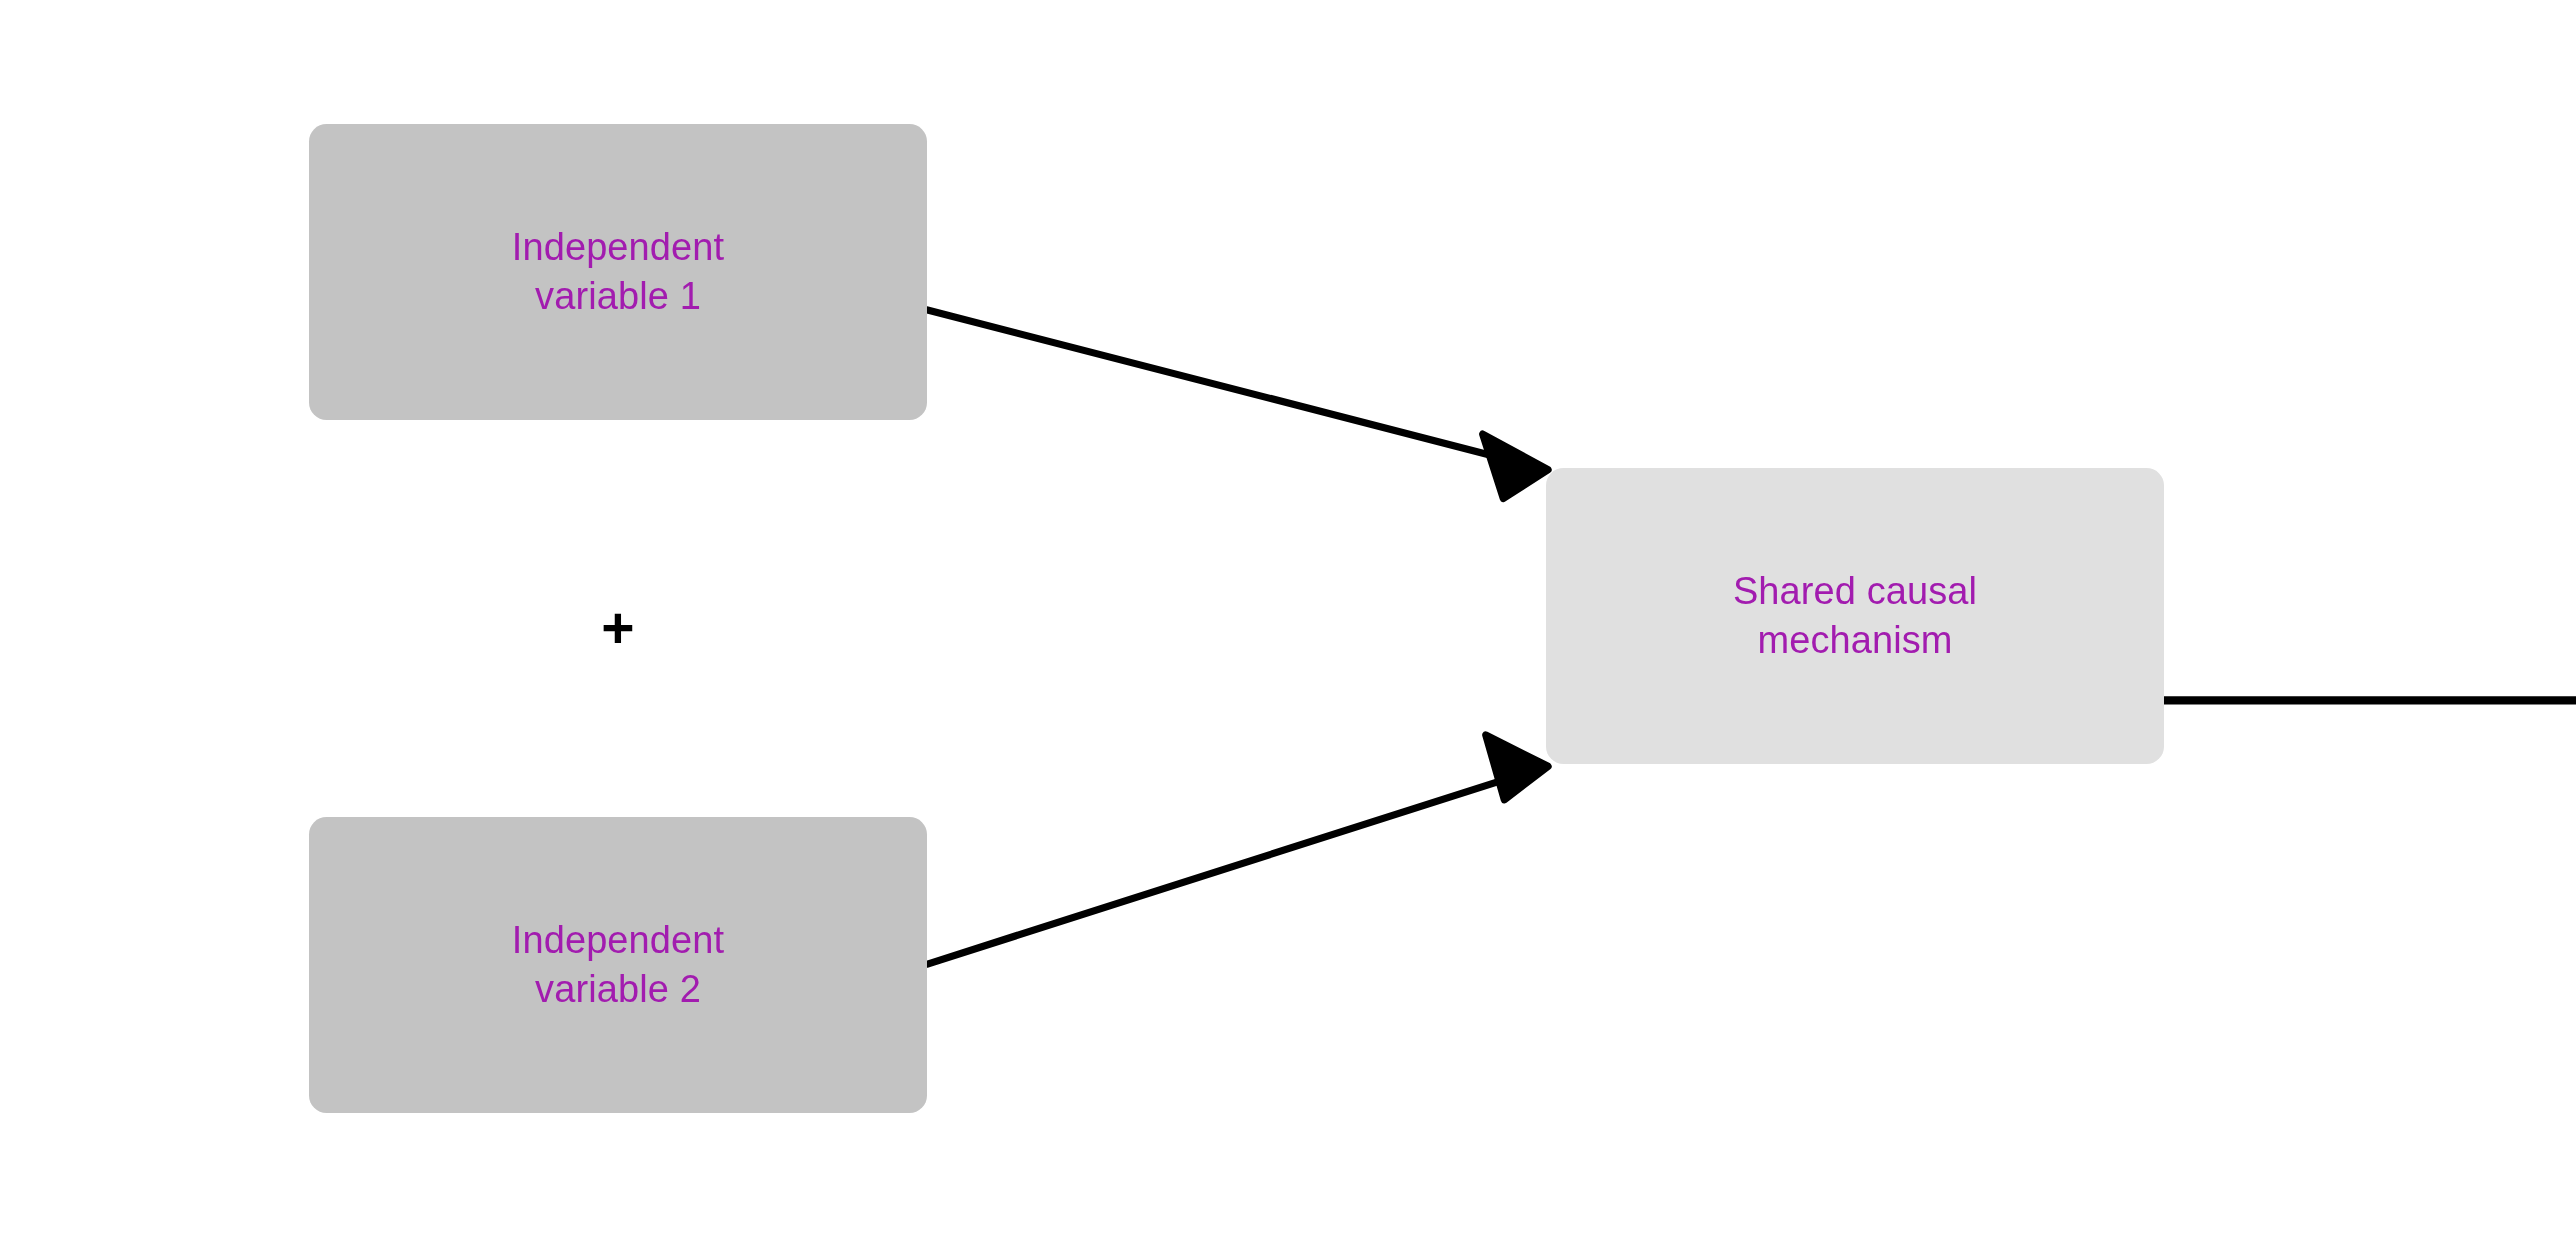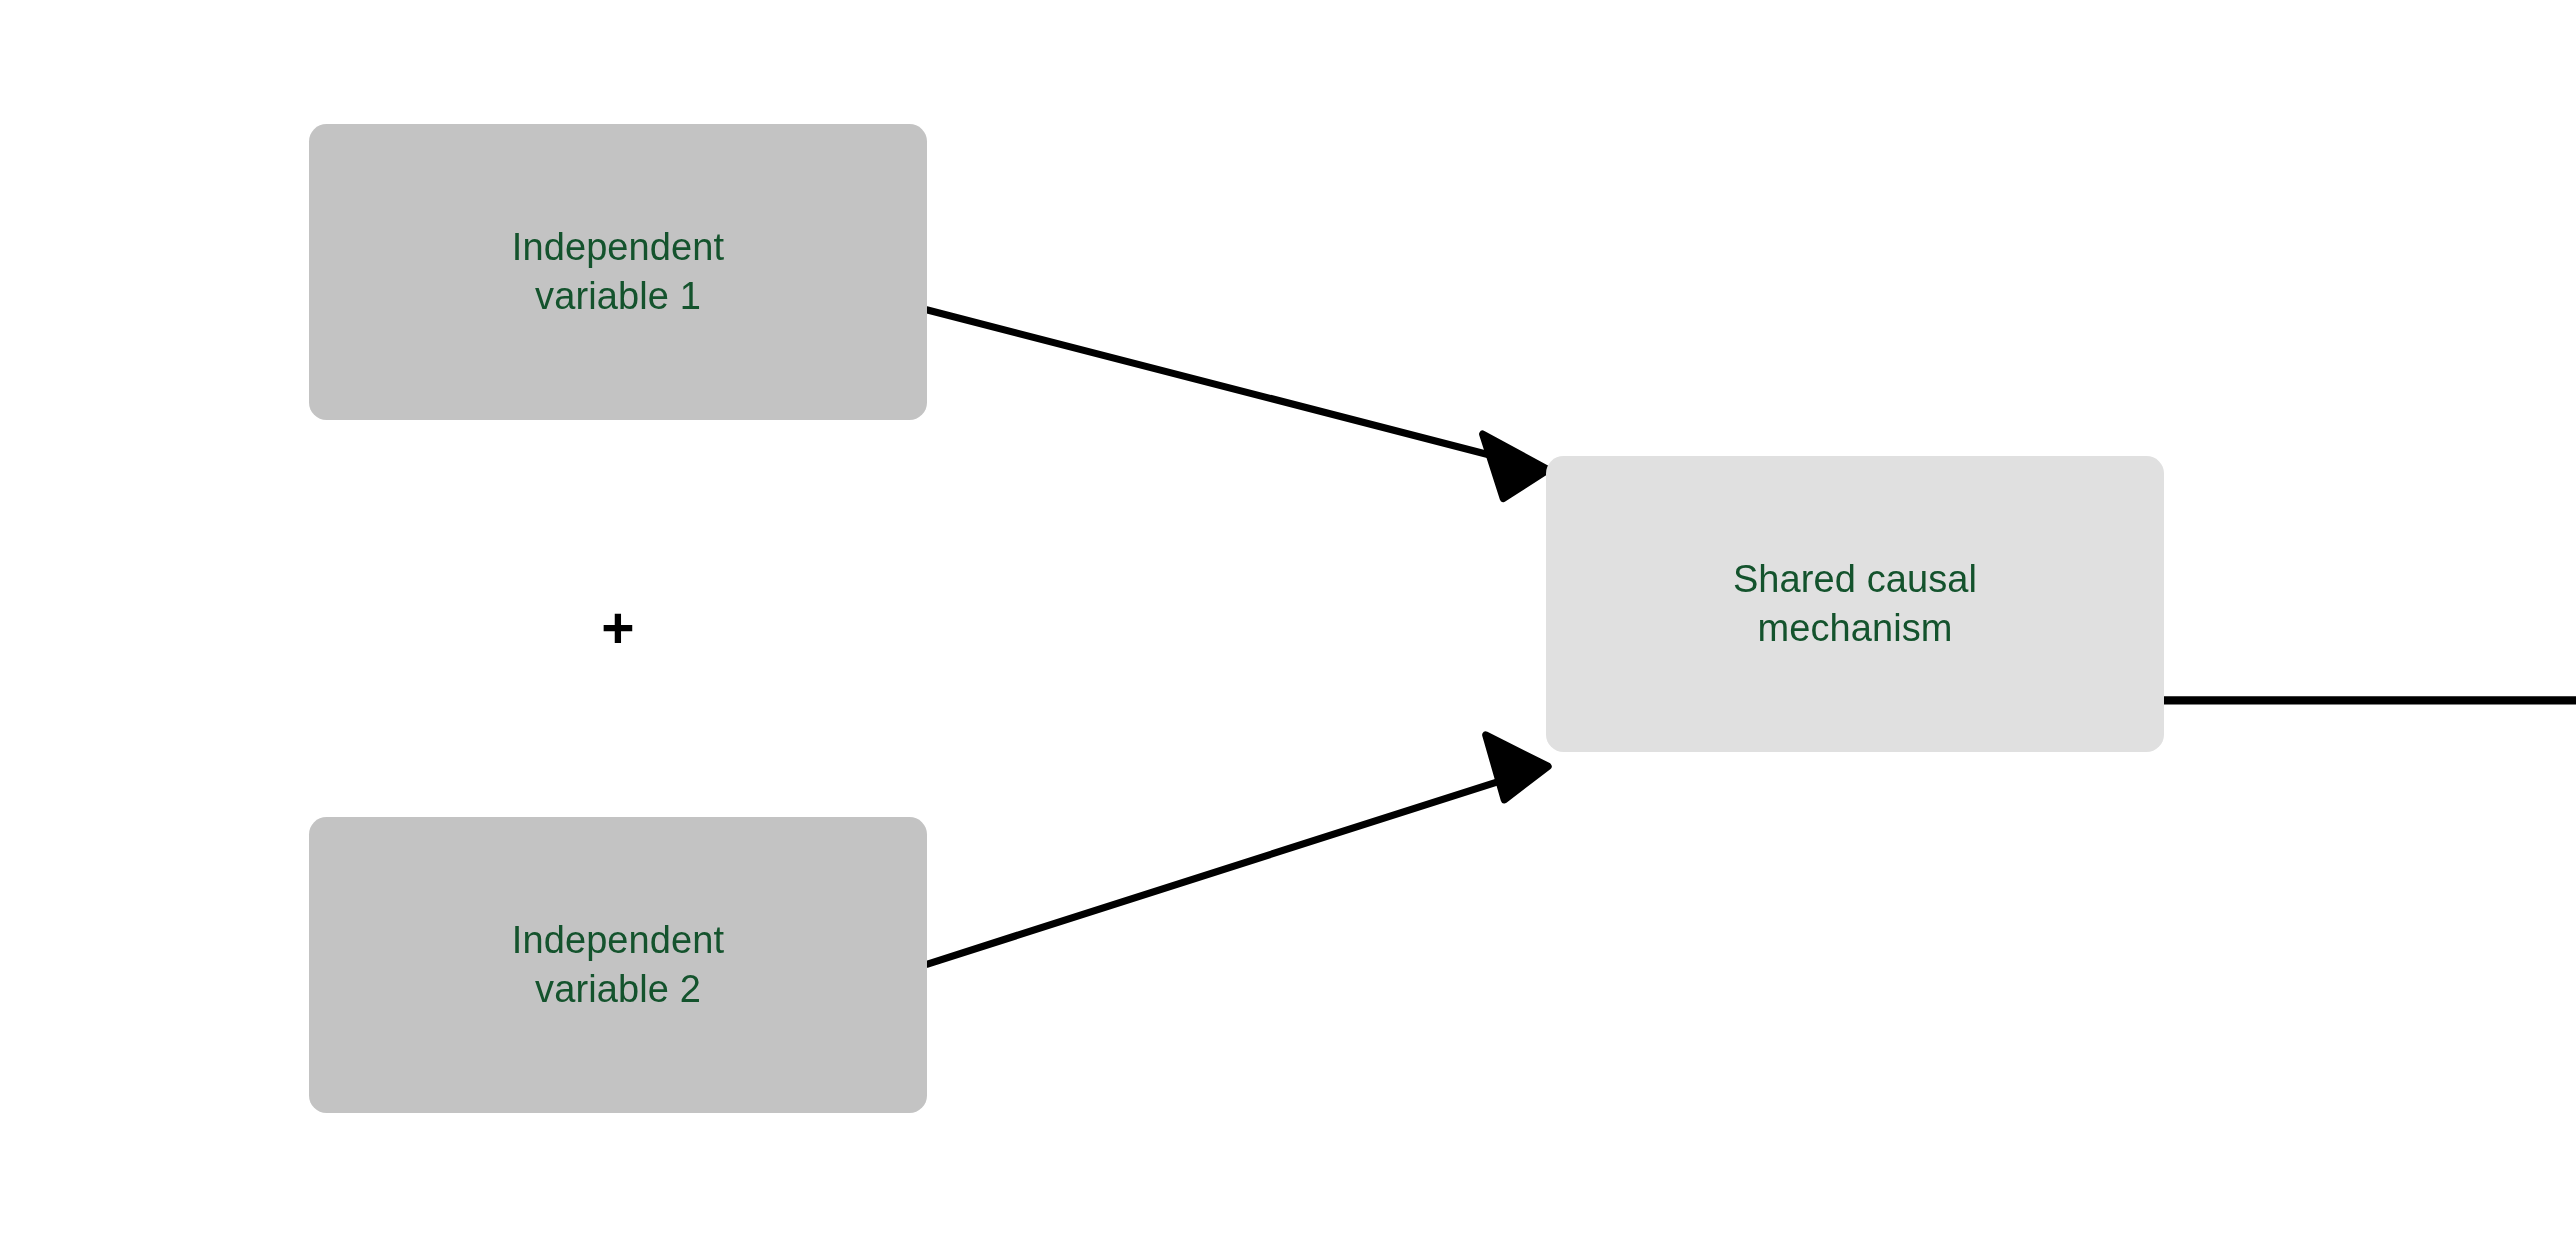--- a/index.html
+++ b/index.html
@@ -23,21 +23,21 @@
     display: flex;
     align-items: center;
     justify-content: center;
     text-align: center;
     border-radius: 17.5px;
     box-sizing: border-box;
   }
   .node-label {
     font-size: 38px;
     line-height: 1.30;
-    color: #14532d;
+    color: #a21caf;
     font-weight: 400;
     letter-spacing: 0.1px;
     white-space: pre-line;
   }
   #node-iv1 {
     left: 309px;  top: 124px;
     width: 618px; height: 296px;
   }
   #node-iv2 {
     left: 309px;  top: 817px;
@@ -95,21 +95,21 @@
   <div class="node" id="node-iv1" style="left: 309px; top: 124px; width: 618px; height: 296px; background: rgb(195, 195, 195); color: rgb(0, 0, 0);">
     <span class="node-label">Independent
 variable 1</span>
   </div>
 
   <div class="node" id="node-iv2" style="left: 309px; top: 817px; width: 618px; height: 296px; background: rgb(195, 195, 195); color: rgb(0, 0, 0);">
     <span class="node-label">Independent
 variable 2</span>
   </div>
 
-  <div class="node" id="node-mechanism" style="left: 1546px; top: 456px; width: 618px; height: 296px; background: rgb(224, 224, 224); color: rgb(0, 0, 0);">
+  <div class="node" id="node-mechanism" style="left: 1546px; top: 468px; width: 618px; height: 296px; background: rgb(224, 224, 224); color: rgb(0, 0, 0);">
     <span class="node-label">Shared causal
 mechanism</span>
   </div>
 
   <div id="plus-symbol">+</div>
 
 </div>
 
 
 </body></html>

